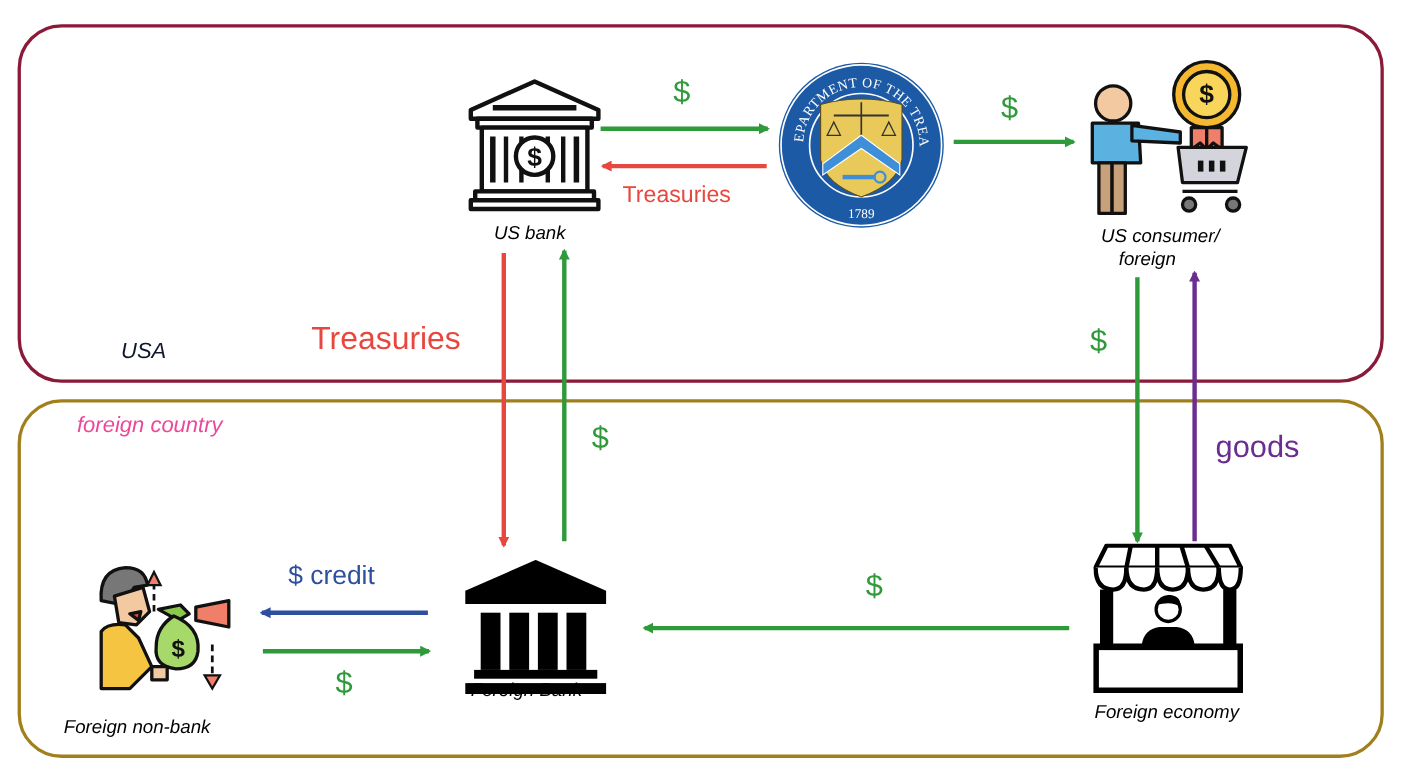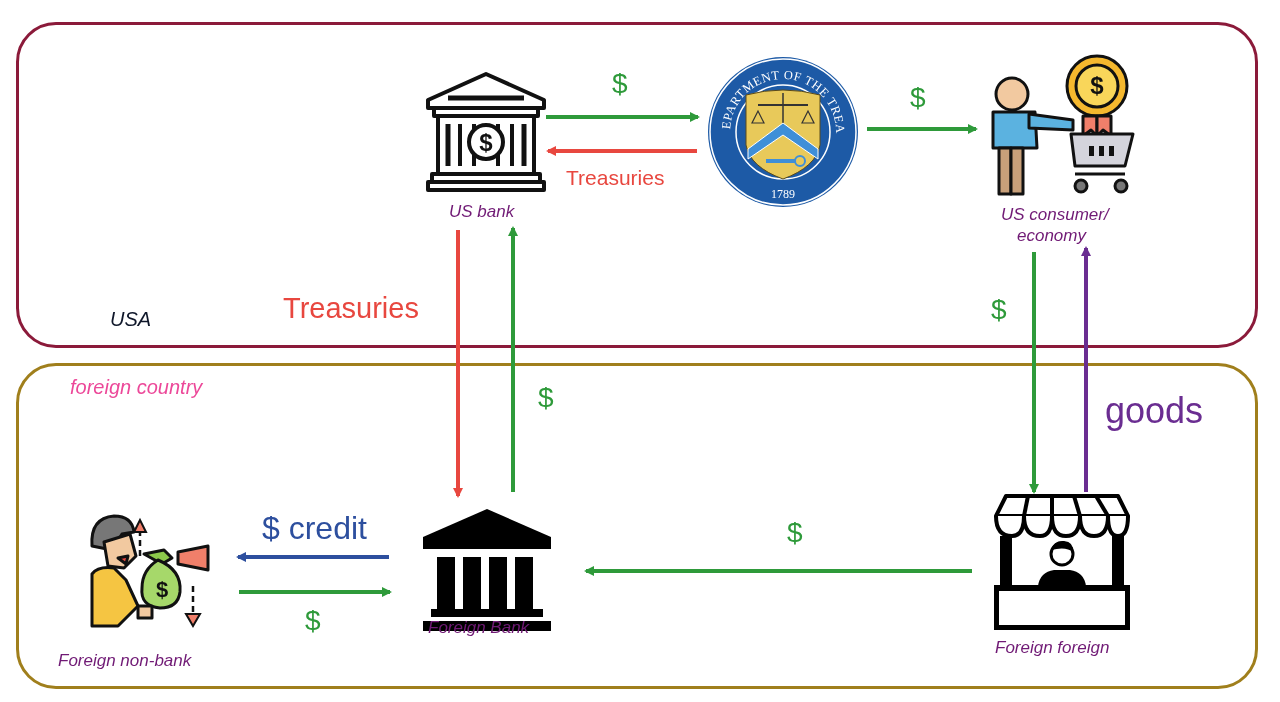--- a/index.html
+++ b/index.html
@@ -2,21 +2,21 @@
 <html><head>
 <meta charset="utf-8">
 <style>
   html, body { margin: 0; padding: 0; background: #ffffff; }
   body { width: 1280px; height: 702px; position: relative; overflow: hidden; font-family: "Liberation Sans", sans-serif; }
   .region { position: absolute; border-radius: 40px; box-sizing: border-box; }
   #region-usa { left: 16px; top: 22px; width: 1242px; height: 326px; border: 3px solid #8b1a3a; }
   #region-foreign { left: 16px; top: 363px; width: 1242px; height: 326px; border: 3px solid #a07f1c; }
   .lbl { position: absolute; white-space: nowrap; }
   .it { font-style: italic; }
-  .node-lbl { font-size: 17px; color: #701a75; font-style: italic; text-align: center; }
+  .node-lbl { font-size: 17px; color: #000000; font-style: italic; text-align: center; }
   svg.overlay { position: absolute; left: 0; top: 0; }
   .icon { position: absolute; }
 </style>
 </head>
 <body>
 
 <div class="region" id="region-usa"></div>
 <div class="region" id="region-foreign"></div>
 <div class="lbl it" style="left:110px; top:308px; font-size:20px; color:#0f172a;">USA</div>
 <div class="lbl it" style="left:70px; top:376px; font-size:20px; color:#ec4899;">foreign country</div>
@@ -47,23 +47,23 @@
   <line x1="389" y1="557" x2="238" y2="557" stroke="#2d4f9e" stroke-width="4" marker-end="url(#ah-blue)"></line>
   <line x1="239" y1="592" x2="390" y2="592" stroke="#2e9a3a" stroke-width="4" marker-end="url(#ah-green)"></line>
 </svg>
 
 <div class="lbl" style="left:612px; top:68px; font-size:28px; color:#2e9a3a;">$</div>
 <div class="lbl" style="left:566px; top:166px; font-size:21px; color:#e8473f;">Treasuries</div>
 <div class="lbl" style="left:910px; top:82px; font-size:28px; color:#2e9a3a;">$</div>
 <div class="lbl" style="left:283px; top:292px; font-size:29px; color:#e8473f;">Treasuries</div>
 <div class="lbl" style="left:538px; top:382px; font-size:28px; color:#2e9a3a;">$</div>
 <div class="lbl" style="left:991px; top:294px; font-size:28px; color:#2e9a3a;">$</div>
-<div class="lbl" style="left:1105px; top:390px; font-size:36px; color:#6a2d91;">goods</div>
+<div class="lbl" style="left:1105px; top:390px; font-size:28px; color:#6a2d91;">goods</div>
 <div class="lbl" style="left:787px; top:517px; font-size:28px; color:#2e9a3a;">$</div>
-<div class="lbl" style="left:262px; top:510px; font-size:32px; color:#2d4f9e;">$ credit</div>
+<div class="lbl" style="left:262px; top:510px; font-size:24px; color:#2d4f9e;">$ credit</div>
 <div class="lbl" style="left:305px; top:605px; font-size:28px; color:#2e9a3a;">$</div>
 
 <svg class="icon" style="left:424px; top:70px;" width="124" height="124" viewBox="0 0 124 124">
   <g fill="none" stroke="#111" stroke-width="4" stroke-linejoin="round">
     <path d="M4,30 L62,4 L120,30 L120,38 L4,38 Z" fill="#fff"></path>
     <line x1="24" y1="28" x2="100" y2="28" stroke-width="5"></line>
     <rect x="10" y="38" width="104" height="8" fill="#fff"></rect>
     <rect x="14" y="46" width="96" height="58" fill="#fff"></rect>
     <line x1="24" y1="54" x2="24" y2="96" stroke-width="5"></line>
     <line x1="36" y1="54" x2="36" y2="96"></line>
@@ -115,21 +115,21 @@
     <line x1="90" y1="124" x2="140" y2="124"></line>
     <circle cx="96" cy="136" r="6" fill="#777"></circle>
     <circle cx="136" cy="136" r="6" fill="#777"></circle>
   </g>
   <text x="112" y="44" text-anchor="middle" font-family="Liberation Sans, sans-serif" font-size="24" font-weight="bold" fill="#111">$</text>
   <rect x="104" y="96" width="5" height="10" fill="#111"></rect>
   <rect x="114" y="96" width="5" height="10" fill="#111"></rect>
   <rect x="124" y="96" width="5" height="10" fill="#111"></rect>
 </svg>
 <div class="lbl node-lbl" style="left:1001px; top:205px;">US consumer/</div>
-<div class="lbl node-lbl" style="left:1017px; top:226px;">economy</div>
+<div class="lbl node-lbl" style="left:1017px; top:226px;">foreign</div>
 
 <svg class="icon" style="left:82px; top:510px;" width="132" height="122" viewBox="0 0 132 122">
   <g stroke="#111" stroke-width="3" stroke-linejoin="round">
     <path d="M10,36 Q8,8 32,6 Q50,6 52,22 L40,24 L30,40 Z" fill="#777"></path>
     <path d="M22,32 L48,24 L54,46 L42,58 L26,56 Z" fill="#f2c9a0"></path>
     <path d="M36,48 L46,46 L44,54 Z" fill="#e8473f"></path>
     <path d="M10,64 Q16,56 32,58 L44,70 L56,96 L36,116 L10,116 Z" fill="#f5c542"></path>
     <path d="M62,44 L82,40 L90,48 L80,54 Z" fill="#8cc84b"></path>
     <path d="M76,50 Q100,60 98,82 Q96,98 78,98 Q58,96 60,78 Q60,60 76,50 Z" fill="#a6d86a"></path>
     <path d="M96,42 L126,36 L126,60 L96,54 Z" fill="#f07f6a"></path>
@@ -169,13 +169,13 @@
     <line x1="80" y1="2" x2="86" y2="22"></line>
     <line x1="102" y1="2" x2="114" y2="22"></line>
   </g>
   <rect x="6" y="42" width="12" height="54" fill="#000"></rect>
   <rect x="118" y="42" width="12" height="54" fill="#000"></rect>
   <circle cx="68" cy="60" r="11" fill="#fff" stroke="#000" stroke-width="3"></circle>
   <path d="M57,56 Q60,46 70,47 Q80,48 79,58 Q72,52 57,56 Z" fill="#000"></path>
   <path d="M44,92 Q46,78 60,76 L76,76 Q90,78 92,92 Z" fill="#000"></path>
   <rect x="2" y="94" width="132" height="40" fill="#fff" stroke="#000" stroke-width="6"></rect>
 </svg>
-<div class="lbl node-lbl" style="left:995px; top:638px;">Foreign foreign</div>
+<div class="lbl node-lbl" style="left:995px; top:638px;">Foreign economy</div>
 
 </body></html>

